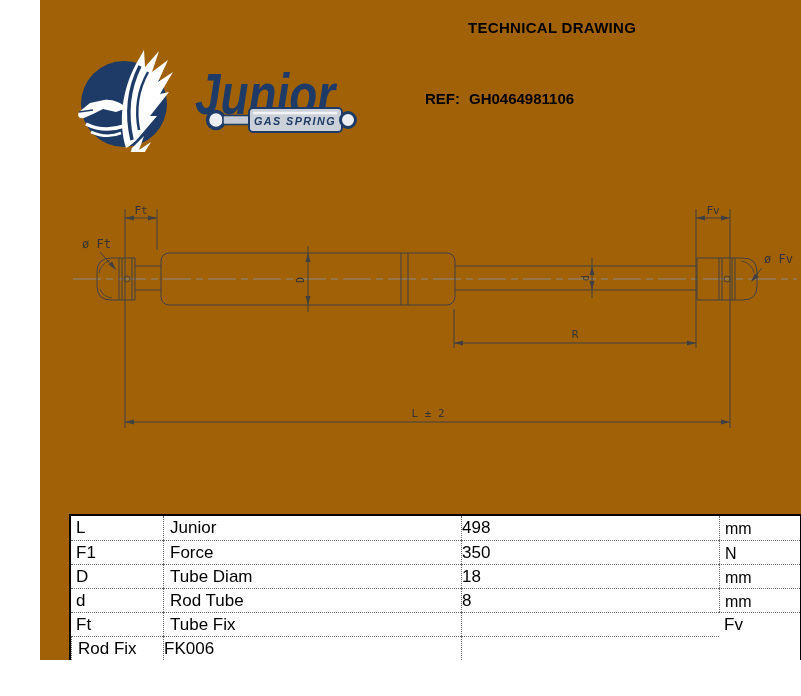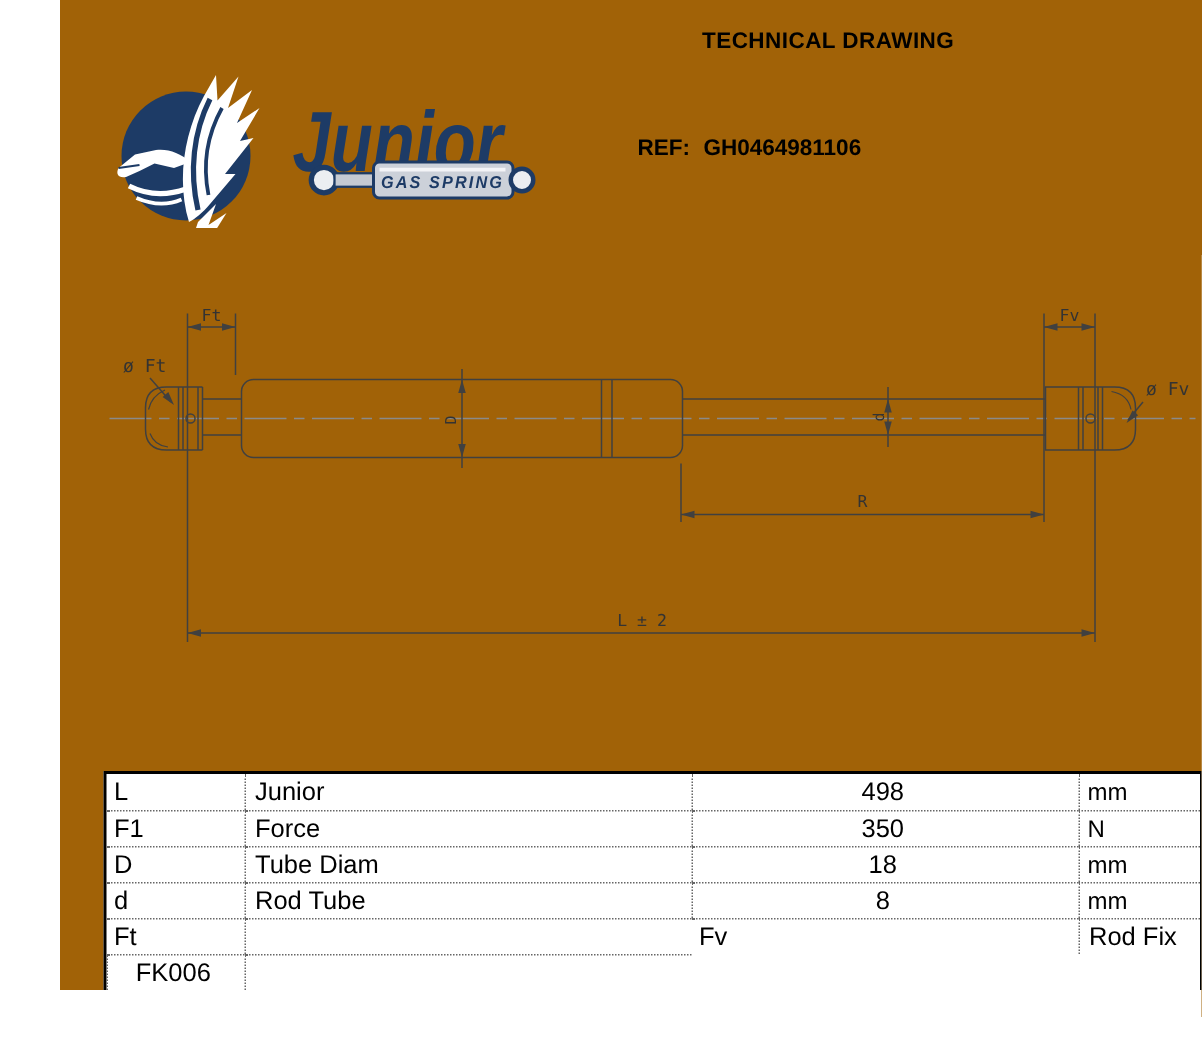--- a/index.html
+++ b/index.html
@@ -13,21 +13,21 @@
   .logo-svg { position:absolute; left:30px; top:40px; }
   .drawing-svg { position:absolute; left:0px; top:195px; }
 
   .spec-table { position:absolute; left:29px; top:514px; width:733px; border:2px solid #000;
                 display:grid; grid-template-columns:92px 298px 258px 1fr; grid-auto-rows:24px;
                 font-size:17px; color:#000; background:#fff; }
   .cell { line-height:23px; white-space:nowrap; overflow:hidden; }
   .cell.rt { border-top:1px dotted #666; }
   .sym  { padding-left:5px; }
   .nam  { padding-left:6px; border-left:1px dotted #666; }
-  .val  { text-align:center; padding-right:4px; border-left:1px dotted #666; }
+  .val  { text-align:left; padding-right:4px; border-left:1px dotted #666; }
   .unit { padding-left:5px; border-left:1px dotted #666; font-size:16px; line-height:25px; }
 </style>
 </head>
 <body>
 
 <div class="page">
 
   <div class="title">TECHNICAL DRAWING</div>
 
   <div class="ref-line">
@@ -171,20 +171,21 @@
     <div class="cell nam rt">Tube Diam</div>
     <div class="cell val rt">18</div>
     <div class="cell unit rt">mm</div>
 
     <div class="cell sym rt">d</div>
     <div class="cell nam rt">Rod Tube</div>
     <div class="cell val rt">8</div>
     <div class="cell unit rt">mm</div>
 
     <div class="cell sym rt">Ft</div>
+    <div class="cell nam rt">Tube Fix</div>
     <div class="cell unit rt"></div>
 
     <div class="cell sym rt">Fv</div>
     <div class="cell nam rt">Rod Fix</div>
     <div class="cell val rt">FK006</div>
     <div class="cell unit rt"></div>
   </div>
 
 </div>
 

